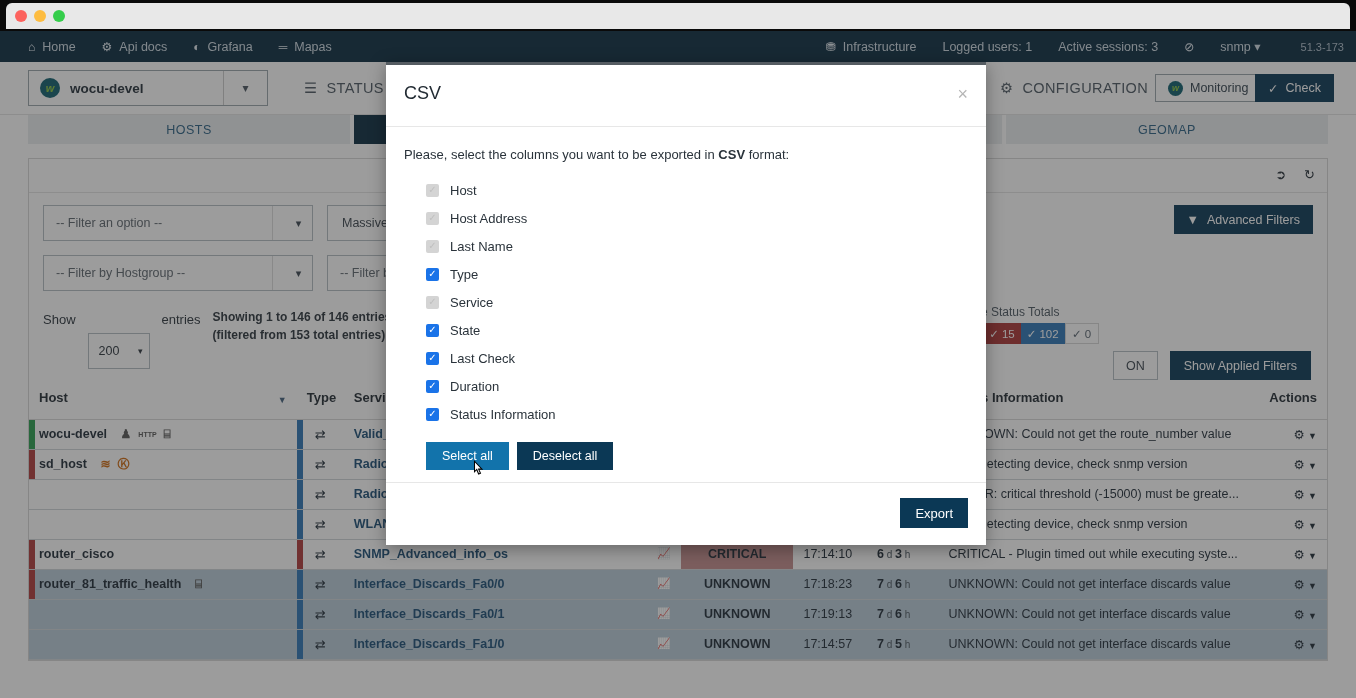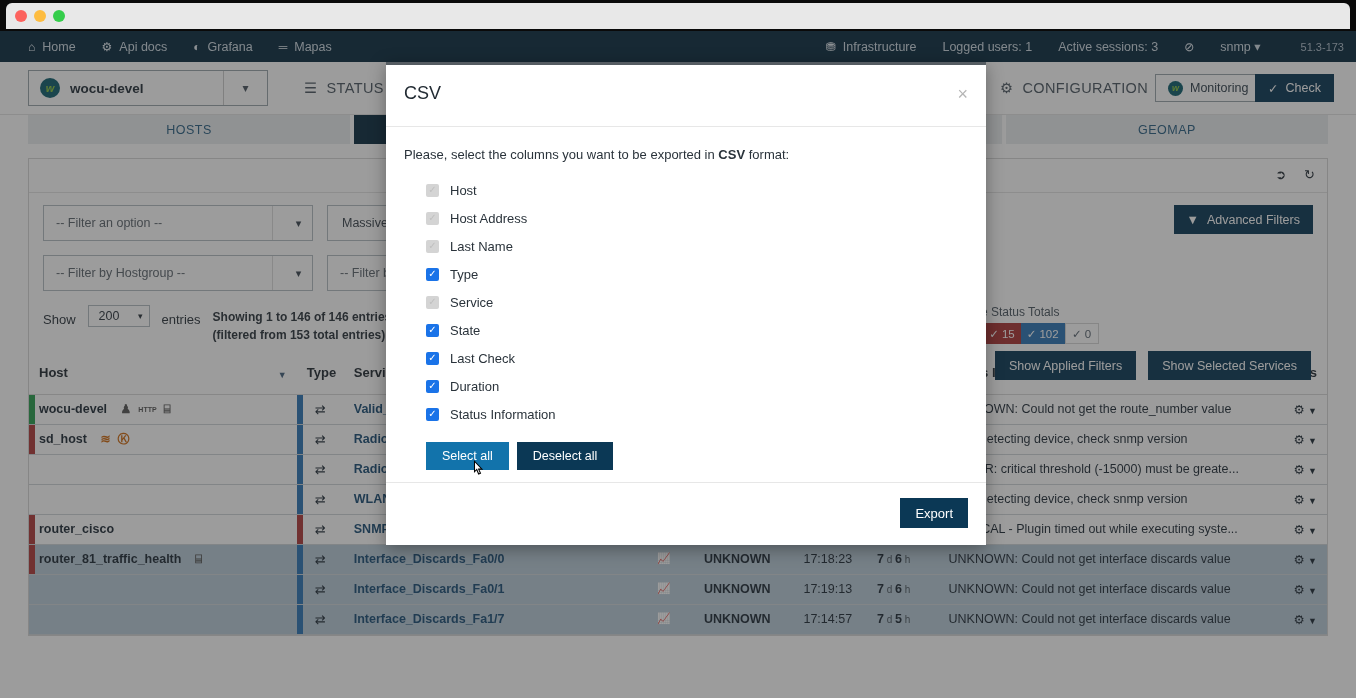--- a/index.html
+++ b/index.html
@@ -109,22 +109,22 @@
     display:flex;align-items:center; padding:0 14px; white-space:nowrap;
   }
   .adv{
     position:absolute; right:14px; top:12px; height:29px; background:#0b3855; color:#fff;
     display:flex;align-items:center;gap:8px; padding:0 13px; font-size:12.5px;
   }
 
   .showrow{ display:flex; align-items:flex-start; gap:12px; font-size:13px; color:#2b343c; position:relative;}
   .showrow .lbl{ padding-top:7px;}
   .entsel{
-    width:62px;height:22px;border:1px solid #b4bcc2;background:#fff; font-size:12.5px;
-    display:flex;align-items:center;justify-content:space-between; padding:0 6px 0 10px; color:#2b343c;
+    width:62px;height:36px;border:1px solid #b4bcc2;background:#fff; font-size:12.5px;
+    display:flex;align-items:center;justify-content:space-between; padding:0 6px 0 10px; color:#2b343c;margin-top:28px;
   }
   .showing{ padding-top:3px; font-size:12px; font-weight:bold; color:#2b343c; width:210px; line-height:1.5;}
 
   .totals{ position:absolute; left:700px; top:0px; display:flex; gap:60px;}
   .tgroup{ text-align:center; }
   .tgroup .tt{ font-size:12px; color:#4b5761; margin-bottom:4px;}
   .tchips{ display:flex; }
   .chip{
     min-width:34px; height:21px; padding:0 6px; display:flex;align-items:center;justify-content:center;
     gap:3px; font-size:11.5px; color:#fff;
@@ -394,23 +394,20 @@
             </div>
           </div>
 
           <div class="rbtns">
             <div class="onbtn">
               <span>ON</span>
             </div>
             <div class="rbtn">
               <span>Show Applied Filters</span>
             </div>
-            <div class="rbtn">
-              <span>Show Selected Services</span>
-            </div>
           </div>
         </div>
       </div>
 
       <table class="tbl">
         <colgroup>
           <col style="width:262px">
             <col style="width:46px">
             <col style="width:330px">
           <col style="width:110px">
@@ -665,21 +662,21 @@
               <td class="hostcell">
       <span class="hbar" style="background:transparent"></span>
       <span></span>
       <span class="hicons"></span>
     </td>
     <td class="typecell">
       <span class="tbar" style="background:#2e75b5"></span>
       <span style="font-size:13px;">⇄</span>
     </td>
     <td>
-      <span class="svc">Interface_Discards_Fa1/7</span>
+      <span class="svc">Interface_Discards_Fa1/0</span>
       <span style="float:right;font-size:11px;color:#2a3640;">📈</span>
     </td>
     <td class="statecell state-unknown">
       <span>UNKNOWN</span>
     </td>
     <td>
       <span>17:14:57</span>
     </td>
     <td class="dur">
       <b>7</b><i> d </i><b>5</b><i> h</i>

